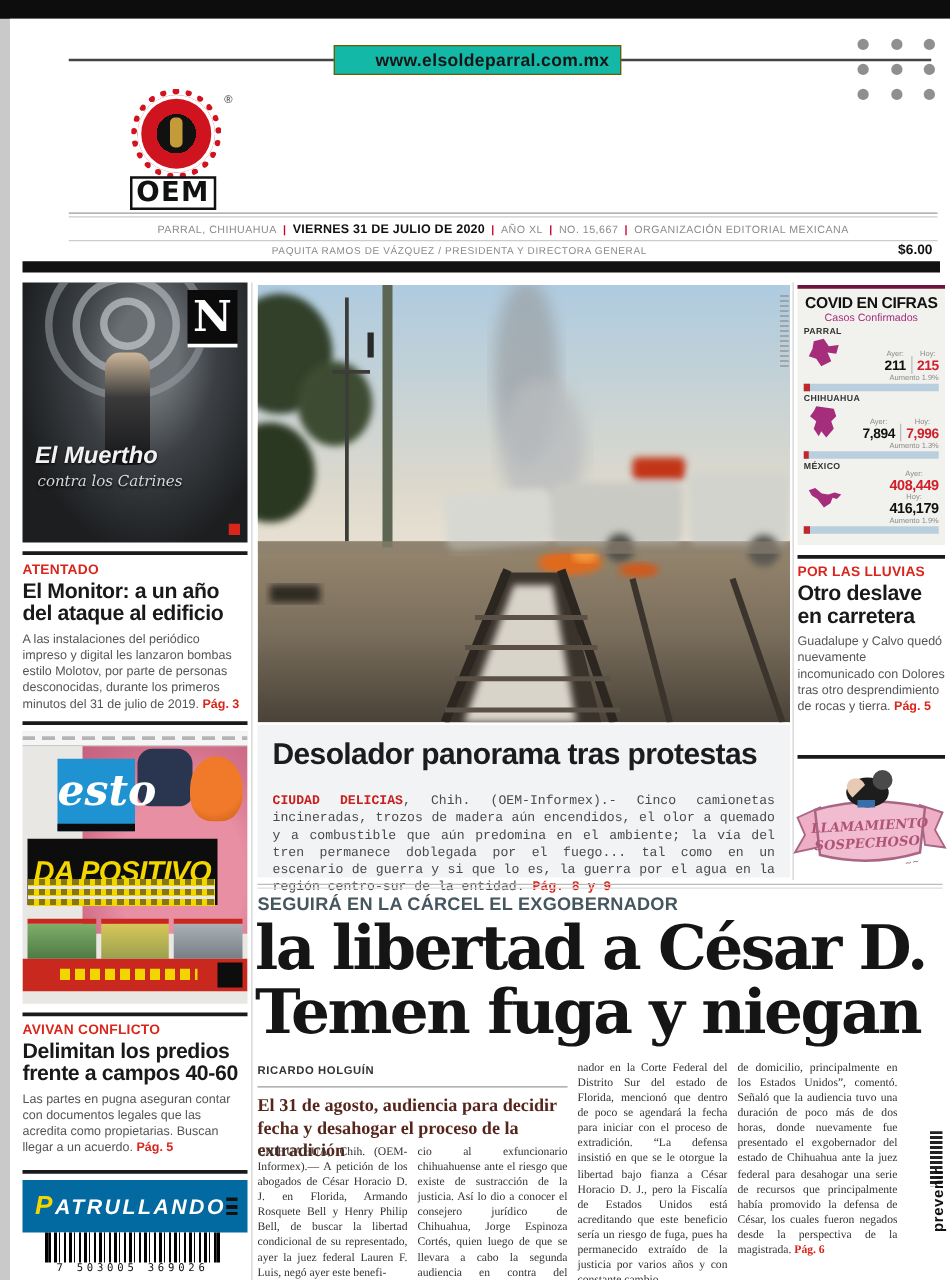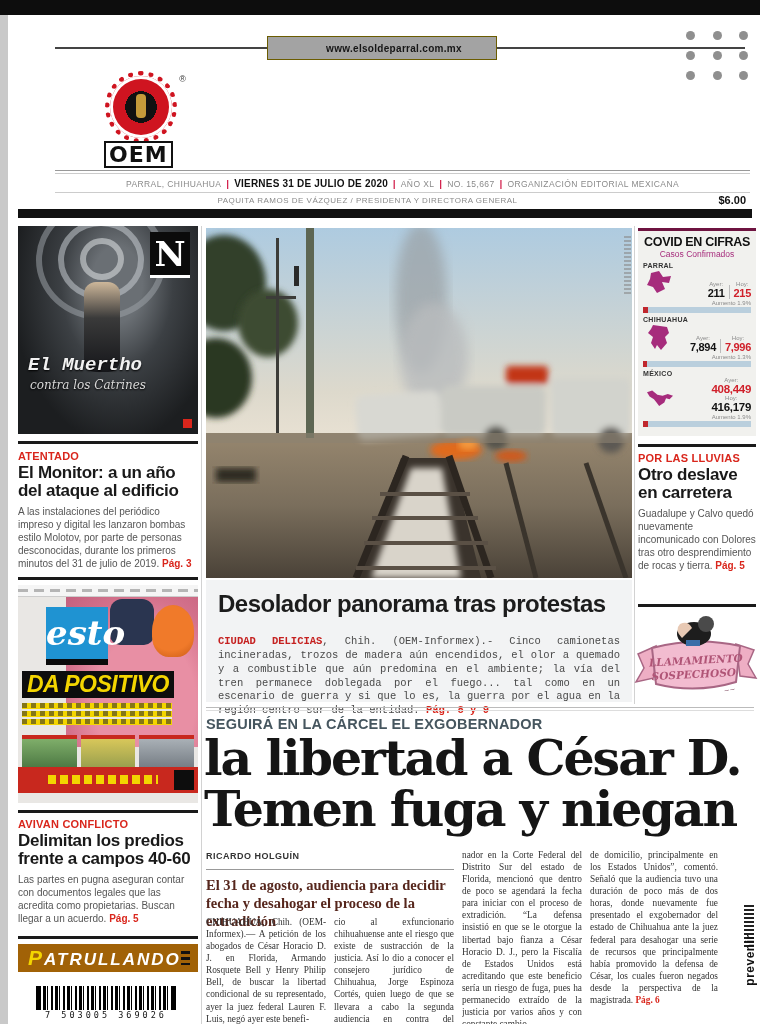--- a/index.html
+++ b/index.html
@@ -4,22 +4,22 @@
 <style>
   * { margin:0; padding:0; box-sizing:border-box; }
   html,body { width:760px; height:1024px; }
   body { font-family:"Liberation Sans", sans-serif; background:#c9c9c9; position:relative; overflow:hidden; }
   #root { position:absolute; inset:0; width:760px; height:1024px; }
   .topbar { position:absolute; left:0; top:0; width:760px; height:15px; background:#0d0d0d; }
   .sheet { position:absolute; left:8px; top:15px; right:0; bottom:0; background:#ffffff; }
 
   
   .hdr-rule { position:absolute; top:47px; left:55px; right:15px; border-top:2px solid #444; }
-  .web-pill { position:absolute; top:36px; left:267px; width:230px; height:24px; background:#a3a3a3; border:1px solid #6b5c00;
-              display:flex; align-items:center; justify-content:center; font-weight:bold; font-size:10px; color:#161616; letter-spacing:.3px; cursor:pointer;padding-left:24px; }
+  .web-pill { position:absolute; top:36px; left:267px; width:230px; height:24px; background:#14b8a6; border:1px solid #6b5c00;
+              display:flex; align-items:center; justify-content:center; font-weight:bold; font-size:14px; color:#161616; letter-spacing:.3px; cursor:pointer;padding-left:24px; }
   .dots { position:absolute; top:31px; left:686px; width:66px; display:grid; grid-template-columns:repeat(3,1fr); gap:11px 14px; }
   .dots i { width:9px; height:9px; border-radius:50%; background:#8f8f8f; display:block; }
 
   .oem { position:absolute; left:96px; top:76px; width:92px; height:92px; }
   .oem-sun { position:absolute; left:14px; top:0; width:62px; height:62px; border-radius:50%;
              background:radial-gradient(circle at 50% 50%, #111 0 36%, #cf1420 36% 72%, transparent 72%);
              box-shadow:0 0 0 3px #fff inset; }
   .oem-sun:before { content:""; position:absolute; inset:-5px; border-radius:50%; border:5px dotted #cf1420; }
   .oem-sun:after { content:""; position:absolute; left:26px; top:18px; width:10px; height:24px; background:#c59b3a; border-radius:4px; }
   .oem-r { position:absolute; right:2px; top:-2px; font-size:9px; color:#333; }
@@ -47,52 +47,52 @@
   .side-h { font-weight:bold; font-size:17px; line-height:1.08; color:#191919; letter-spacing:-.3px; margin-top:2px; }
   .side-b { font-size:10px; line-height:1.3; color:#555; margin-top:4px; text-align:left; }
   .pageref { color:#d9261c; font-weight:bold; }
 
   
   .mag { position:absolute; left:18px; top:226px; width:180px; height:208px; overflow:hidden;
          background:radial-gradient(ellipse at 55% 28%, #6a6f74 0 18%, #3c4044 40%, #1c1e20 75%); }
   .mag-arc { position:absolute; border-radius:50%; border:6px solid #9aa0a6; opacity:.55; }
   .mag-n { position:absolute; right:8px; top:6px; width:40px; height:46px; background:#0b0b0b; color:#fff;
            font-family:"DejaVu Serif", serif; font-weight:bold; font-size:34px; text-align:center; line-height:44px; border-bottom:3px solid #fff; }
-  .mag-t1 { position:absolute; left:10px; top:128px; color:#f2f2f2; font-family:Liberation Mono, monospace; font-style:italic; font-weight:bold; font-size:19px; text-shadow:0 1px 2px #000; }
+  .mag-t1 { position:absolute; left:10px; top:128px; color:#f2f2f2; font-family:Liberation Sans, sans-serif; font-style:italic; font-weight:bold; font-size:19px; text-shadow:0 1px 2px #000; }
   .mag-t2 { position:absolute; left:12px; top:152px; color:#d9d9d9; font-family:"DejaVu Serif", serif; font-style:italic; font-size:12px; text-shadow:0 1px 2px #000; }
   .mag-dot { position:absolute; right:6px; bottom:6px; width:9px; height:9px; background:#d9261c; }
 
   .sec { position:absolute; left:18px; width:180px; }
   .esto { position:absolute; left:18px; top:585px; width:180px; height:218px; background:#e9e7e4; overflow:hidden; }
   .esto-top { position:absolute; left:0; top:0; right:0; height:12px; background:#f5f5f5; border-bottom:1px solid #ccc;
               background-image:repeating-linear-gradient(90deg,#b5b5b5 0 10px, transparent 10px 16px); background-size:100% 3px; background-position:0 4px; background-repeat:no-repeat; }
   .esto-suit { position:absolute; left:48px; top:12px; right:0; height:150px;
                background:radial-gradient(ellipse at 60% 70%, #e88fa4 0 45%, #d4728c 70%, #c4607e 100%); }
   .esto-head { position:absolute; left:92px; top:14px; width:44px; height:46px; background:#2a3550; border-radius:12px 12px 10px 10px; }
   .esto-helmet { position:absolute; right:4px; top:20px; width:42px; height:52px; background:radial-gradient(circle at 45% 45%, #f07a2a 0 60%, #c85a16 100%); border-radius:50% 50% 40% 40%; }
   .esto-logo { position:absolute; left:6px; top:22px; width:62px; height:58px; background:#1f93d2; border-bottom:6px solid #0b0b0b;
                color:#fff; font-family:"DejaVu Serif", serif; font-weight:bold; font-style:italic; font-size:34px; text-align:center; line-height:52px;margin-left:22px; }
   .esto-hl { position:absolute; left:4px; top:86px; background:#0d0d0d; color:#f3d500; font-weight:bold; font-style:italic;
-             font-size:23px; letter-spacing:-.5px; padding:0 5px; }
+             font-size:23px; letter-spacing:-.5px; padding:13px 5px; }
   .esto-sub { position:absolute; left:4px; top:118px; width:150px; height:22px;
               background:repeating-linear-gradient(#f3d500 0 6px, #e9e7e4 6px 8px);
               background-clip:content-box; }
   .esto-sub:after { content:""; position:absolute; inset:0;
               background:repeating-linear-gradient(90deg, rgba(40,40,40,.55) 0 5px, transparent 5px 9px);
               -webkit-mask:repeating-linear-gradient(#000 0 5px, transparent 5px 8px); mask:repeating-linear-gradient(#000 0 5px, transparent 5px 8px); }
   .esto-pics { position:absolute; left:4px; top:150px; right:4px; height:32px; display:flex; gap:4px; }
   .esto-pics i { flex:1; border-top:4px solid #c8281e; background:linear-gradient(#7fae6a, #4e7a44); }
   .esto-pics i:nth-child(2){ background:linear-gradient(#d8c75a, #9aa04e); }
   .esto-pics i:nth-child(3){ background:linear-gradient(#a9b0b6, #777e85); }
   .esto-foot { position:absolute; left:0; right:0; bottom:10px; height:26px; background:#c8281e; }
   .esto-foot:before { content:""; position:absolute; left:30px; right:40px; top:8px; height:9px;
               background:repeating-linear-gradient(90deg,#f3d500 0 8px, transparent 8px 12px); }
   .esto-foot:after { content:""; position:absolute; right:4px; top:3px; width:20px; height:20px; background:#0d0d0d; }
 
-  .patrol { position:absolute; left:18px; top:944px; width:180px; height:28px; background:#a16207; display:flex; align-items:center; padding-left:10px; }
+  .patrol { position:absolute; left:18px; top:944px; width:180px; height:42px; background:#0369a1; display:flex; align-items:center; padding-left:10px; }
   .patrol .p-txt { color:#fff; font-weight:bold; font-style:italic; font-size:17px; letter-spacing:2px; }
   .patrol .p-txt::first-letter { color:#f3d500; font-size:21px; }
   .patrol .p-lines { margin-left:auto; margin-right:8px; width:22px; height:14px;
                      background:repeating-linear-gradient(#111 0 3px, transparent 3px 6px); }
   .barcode { position:absolute; left:36px; top:986px; width:140px; height:34px; }
   .barcode .bars { height:24px; background:repeating-linear-gradient(90deg,#000 0 2px,#fff 2px 4px,#000 4px 7px,#fff 7px 8px,#000 8px 9px,#fff 9px 12px); border-left:3px solid #000; border-right:3px solid #000; }
   .barcode .digits { text-align:center; font-family:"DejaVu Sans Mono", monospace; font-size:8.5px; letter-spacing:3px; color:#111; }
 
   
   .photo { position:absolute; left:206px; top:228px; width:426px; height:350px; overflow:hidden; }

